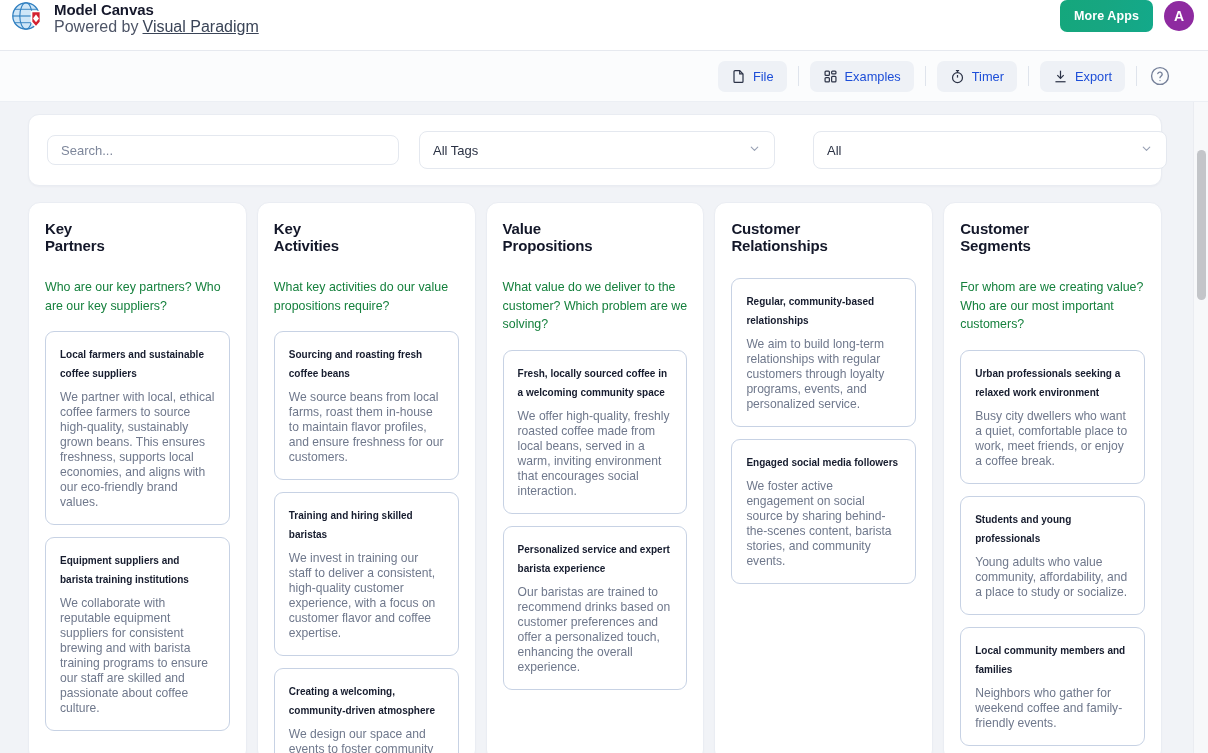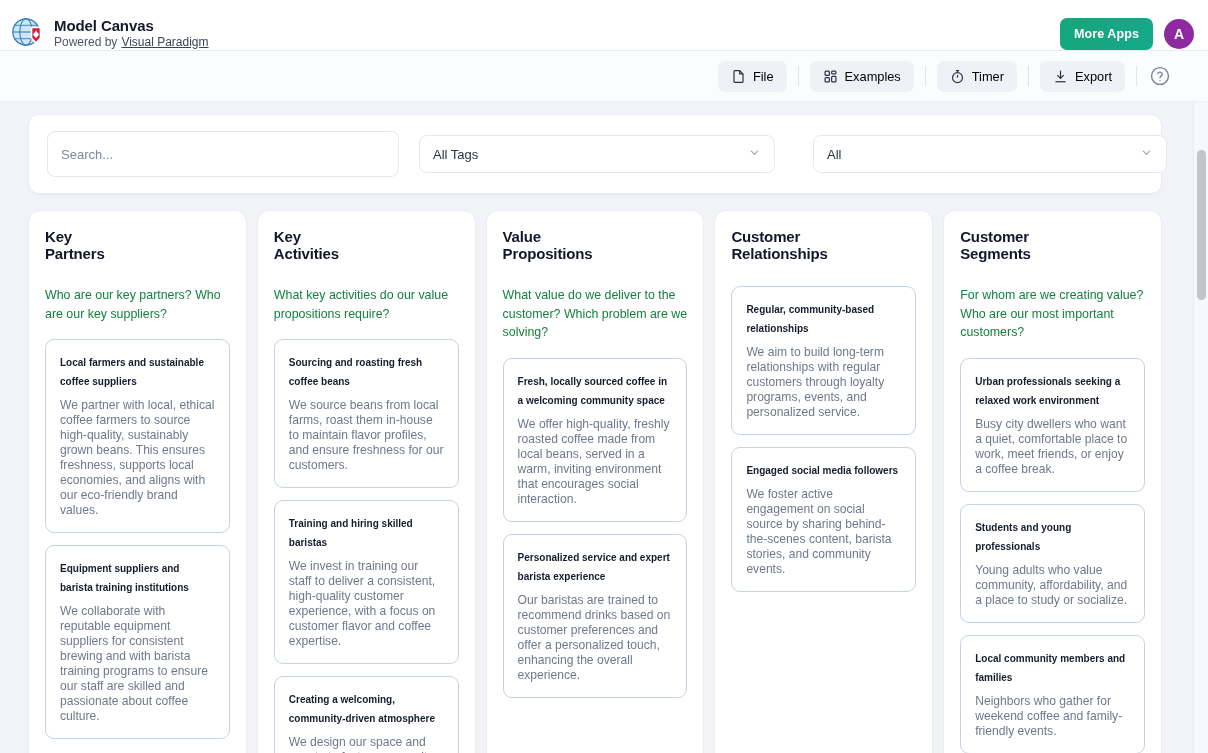--- a/index.html
+++ b/index.html
@@ -10,34 +10,34 @@
     font-family: "Liberation Sans", sans-serif;
     -webkit-font-smoothing: antialiased;
   }
 
   
   .app-header {
     height: 51px;
     background: #ffffff;
     border-bottom: 1px solid #e6e9ef;
     display: flex;
-    align-items: flex-end;
+    align-items: flex-start;
     padding: 0 14px 0 10px;
     position: relative;
     z-index: 5;
   }
   .brand { display: flex; align-items: center; gap: 10px; }
   .brand-logo { width: 34px; height: 34px; flex: none; display:block; }
   .brand-text { display: flex; flex-direction: column; justify-content: center; }
   .brand-title {
     font-size: 15px; font-weight: bold; color: #15182b;
     letter-spacing: -0.1px; line-height: 18px;
   }
   .brand-sub {
-    font-size: 12px; color: #4e5567; line-height: 15px;
+    font-size: 16px; color: #4e5567; line-height: 15px;
     display: flex; gap: 4px;
   }
   .brand-sub a { color: #3a4457; text-decoration: underline; }
   .header-right { margin-left: auto; display: flex; align-items: center; gap: 11px; padding-left: 28px; }
   .more-apps-btn {
     background: linear-gradient(100deg,#14a77c 0%, #17a681 45%, #13a98a 100%);
     color: #fff; border: none; border-radius: 7px;
     font-size: 12.5px; font-weight: bold;
     padding: 9px 14px; cursor: pointer;
     font-family: "Liberation Sans", sans-serif;
@@ -56,21 +56,21 @@
     background: #fbfcfd;
     display: flex; align-items: center; justify-content: flex-end;
     gap: 0px; padding-right: 36px;
     border-bottom: 1px solid #eceff4;
     position: relative; z-index: 4;
   }
   .tool-btn {
     display: inline-flex; align-items: center; gap: 7px;
     background: #eef1f6; border: none; border-radius: 7px;
     padding: 8px 13px; cursor: pointer;
-    font-size: 12.8px; color: #000000; font-weight: 500;
+    font-size: 12.8px; color: #1d4ed8; font-weight: 500;
     font-family: "Liberation Sans", sans-serif;
   }
   .tool-sep { width: 1px; height: 20px; background: #dfe4ec; margin: 0 11px; }
   .help-btn {
     width: 24px; height: 24px; border-radius: 50%;
     display: flex; align-items: center; justify-content: center;
     cursor: pointer; background: transparent; border: none; padding: 0;
   }
   .ico { display: block; }
 
@@ -84,21 +84,21 @@
     margin: 12px 46px 0 28px;
     background: #ffffff;
     border: 1px solid #e9ecf2;
     border-radius: 11px;
     padding: 16px 18px;
     display: flex; gap: 20px; align-items: center;
     box-shadow: 0 1px 2px rgba(20,30,60,.03);
   }
   .search-wrap { flex: 0 0 352px; }
   .search-input {
-    width: 100%; height: 46px;
+    width: 100%; height: 30px;
     border: 1px solid #e4e8ef; border-radius: 8px;
     padding: 0 13px; font-size: 13px; color: #2c3347;
     font-family: "Liberation Sans", sans-serif;
     background: #fff; outline: none;
   }
   .search-input::placeholder { color: #7e879b; }
   .select-wrap { position: relative; border-radius: 16px; }
   .select-wrap.tags { flex: 0 0 356px; }
   .select-wrap.all  { flex: 0 0 354px; margin-left: 18px; }
   .select-box {

